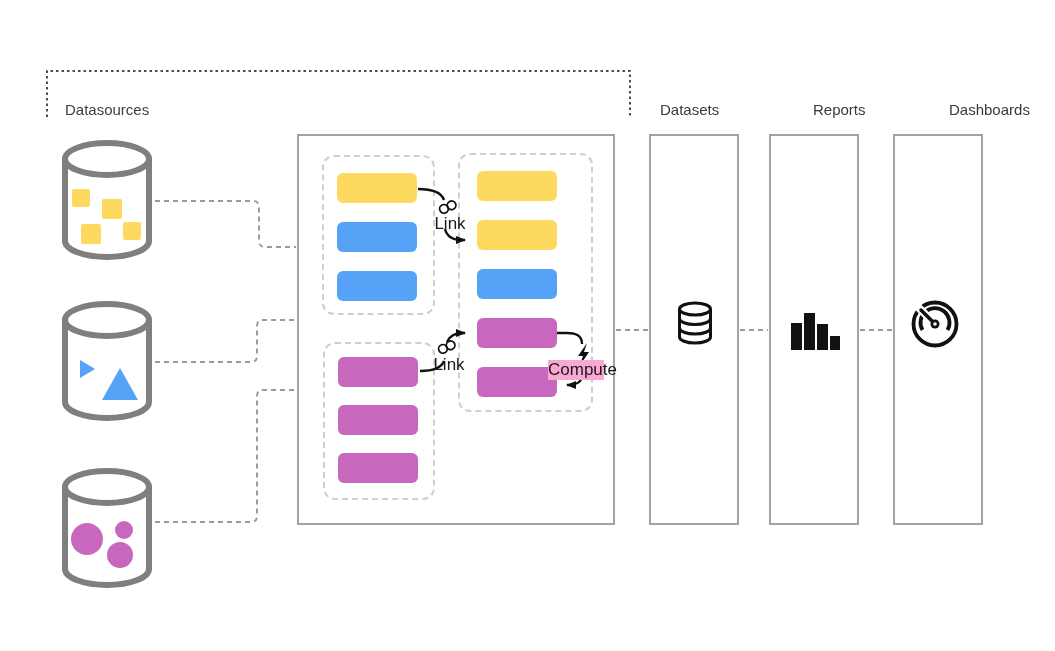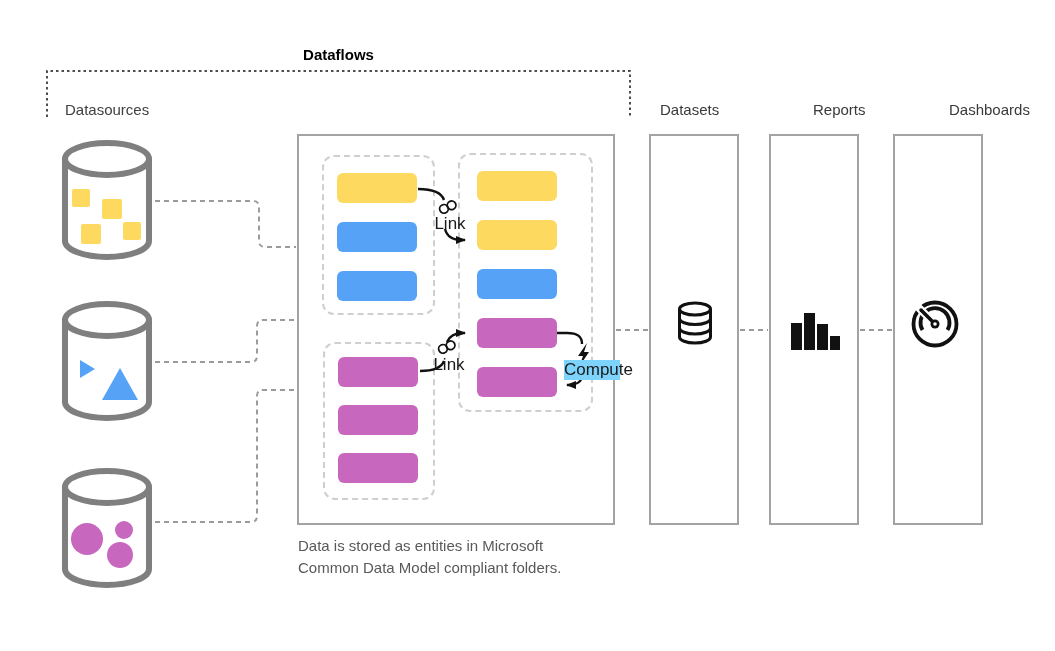--- a/index.html
+++ b/index.html
@@ -26,21 +26,21 @@
   }
   .group-a{left:322px;top:155px;width:113px;height:160px;padding:16px 0 0 13px;gap:19px;}
   .group-b{left:323px;top:342px;width:112px;height:158px;padding:13px 0 0 13px;gap:18px;}
   .group-c{left:458px;top:153px;width:135px;height:259px;padding:16px 0 0 17px;gap:19px;}
   .entity{width:80px;height:30px;border-radius:6px;flex:0 0 auto;}
   .mini-label{
     position:absolute;font-size:17px;color:#1a1a1a;z-index:6;text-align:center;white-space:nowrap;
   }
   .link1-label{left:430px;top:214px;width:40px;}
   .link2-label{left:429px;top:355px;width:40px;}
-  .compute-label{left:564px;top:360px;width:56px;background:#7dd3fc;}
+  .compute-label{left:548px;top:360px;width:56px;background:#f9a8d4;}
   .caption{position:absolute;left:298px;top:535px;font-size:15px;line-height:22px;color:#595959;z-index:2;}
 </style>
 </head>
 <body>
 
 <div class="canvas">
 
   <svg class="overlay" viewBox="0 0 1055 651">
     <defs>
       <marker id="arr" markerWidth="12" markerHeight="10" refX="9" refY="4" orient="auto" markerUnits="userSpaceOnUse">
@@ -127,21 +127,20 @@
     <g>
       <circle cx="935" cy="324" r="21.5" fill="none" stroke="#111111" stroke-width="3.8"></circle>
       <path d="M922.5 330 A14.5 14.5 0 1 1 947.5 330" fill="none" stroke="#111111" stroke-width="3.8"></path>
       <path d="M935 324 L920 309" stroke="#ffffff" stroke-width="8" stroke-linecap="round"></path>
       <path d="M933.5 322.5 L921 310" stroke="#111111" stroke-width="3.5" stroke-linecap="round"></path>
       <circle cx="935" cy="324" r="4.5" fill="#111111"></circle>
       <circle cx="935" cy="324" r="1.8" fill="#ffffff"></circle>
     </g>
   </svg>
 
-  <div class="title">Dataflows</div>
   <div class="col-label muted" style="left:65px">Datasources</div>
   <div class="col-label dark" style="left:648px">Datasets</div>
   <div class="col-label dark" style="left:801px">Reports</div>
   <div class="col-label dark" style="left:937px">Dashboards</div>
 
   <div class="box adls-box"></div>
   <div class="box ds-box"></div>
   <div class="box rp-box"></div>
   <div class="box db-box"></div>
 
@@ -160,18 +159,14 @@
       <div class="entity" style="background: rgb(253, 217, 95);"></div>
       <div class="entity" style="background: rgb(85, 162, 247);"></div>
       <div class="entity" style="background: rgb(199, 104, 190);"></div>
       <div class="entity" style="background: rgb(199, 104, 190);"></div>
     </div>
 
   <div class="mini-label link1-label">Link</div>
   <div class="mini-label link2-label">Link</div>
   <div class="mini-label compute-label">Compute</div>
 
-  <div class="caption">
-    <div>Data is stored as entities in Microsoft</div>
-    <div>Common Data Model compliant folders.</div>
-  </div>
 
 </div>
 
 </body></html>

